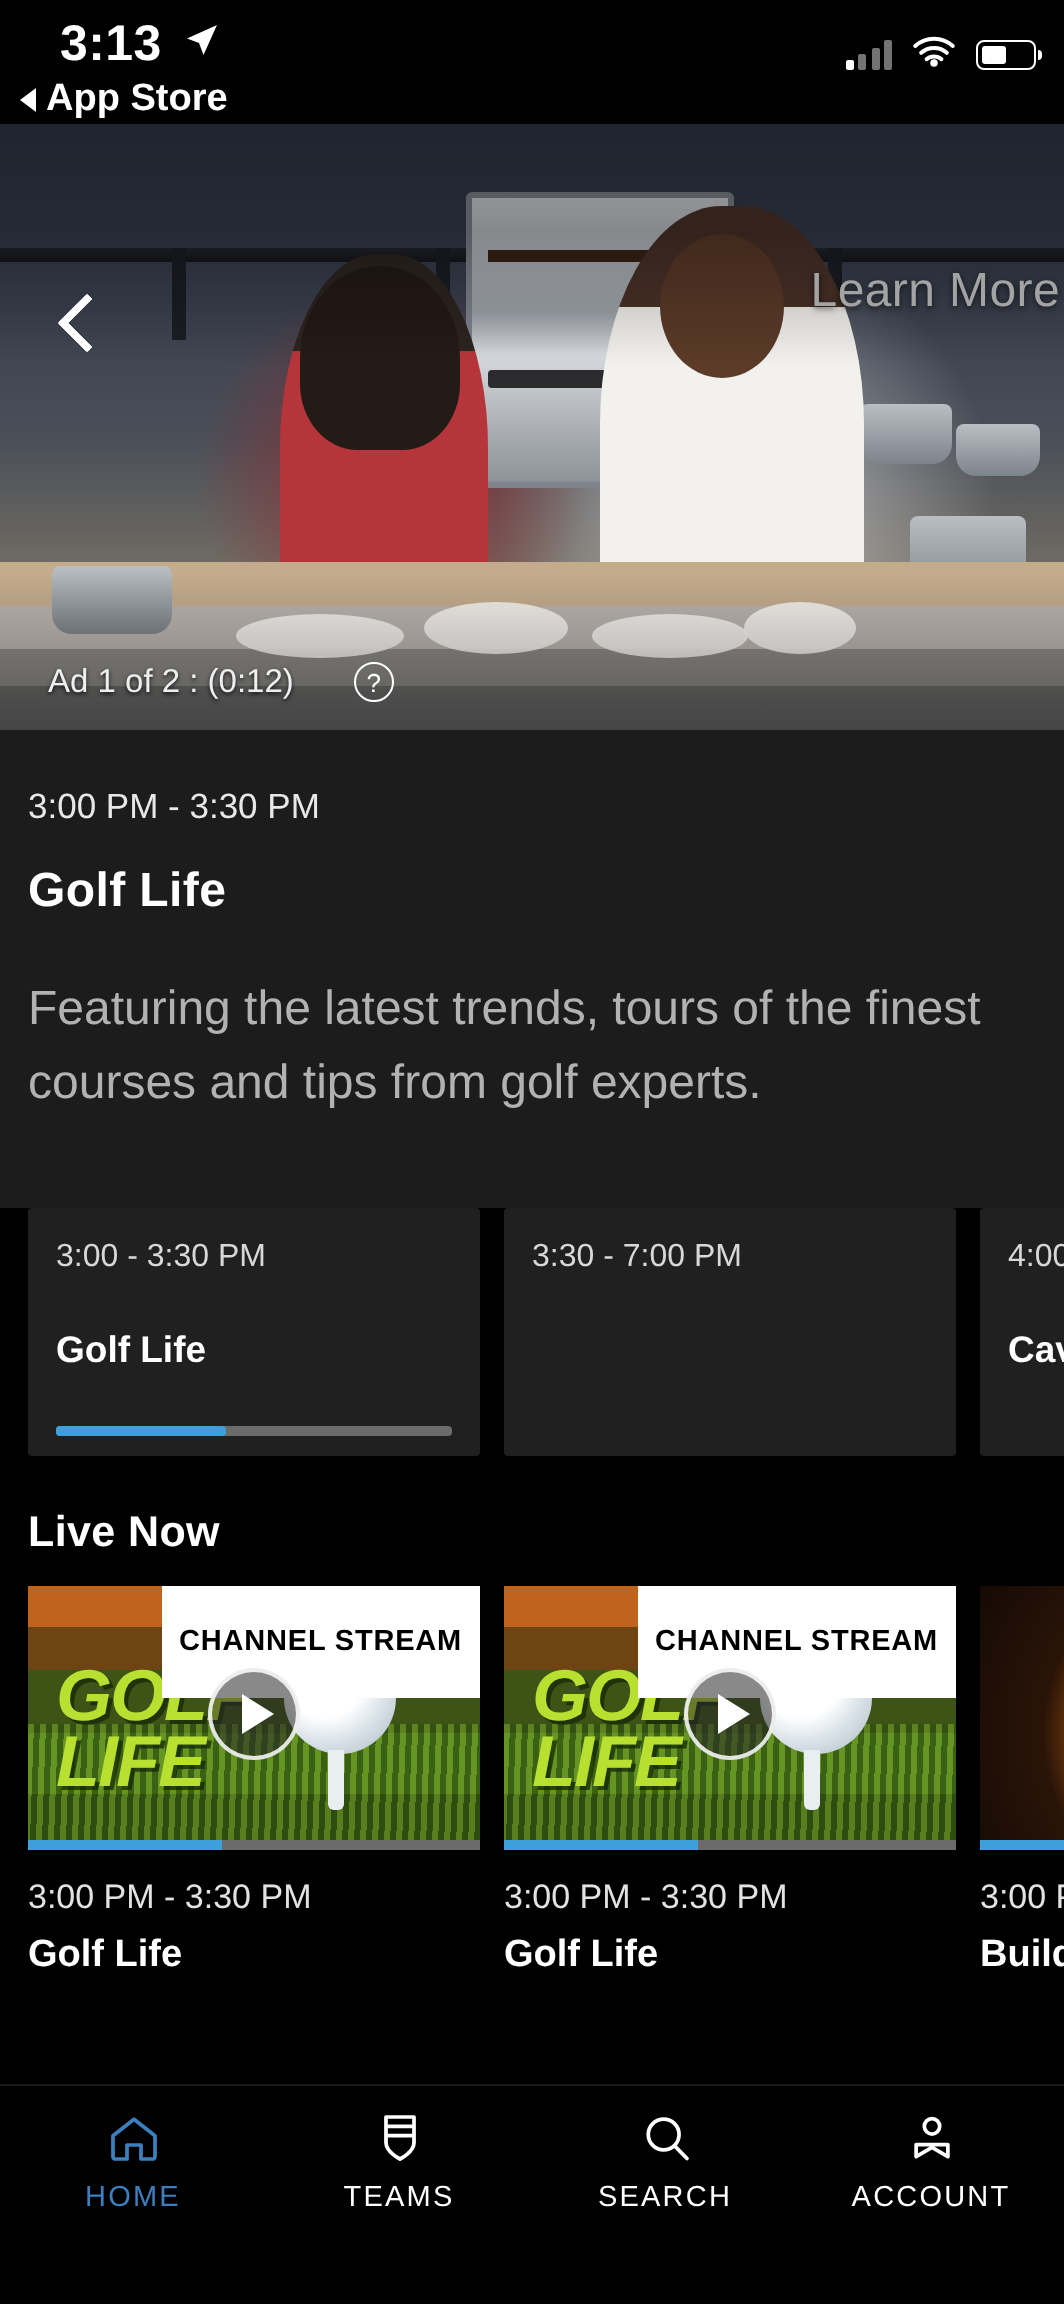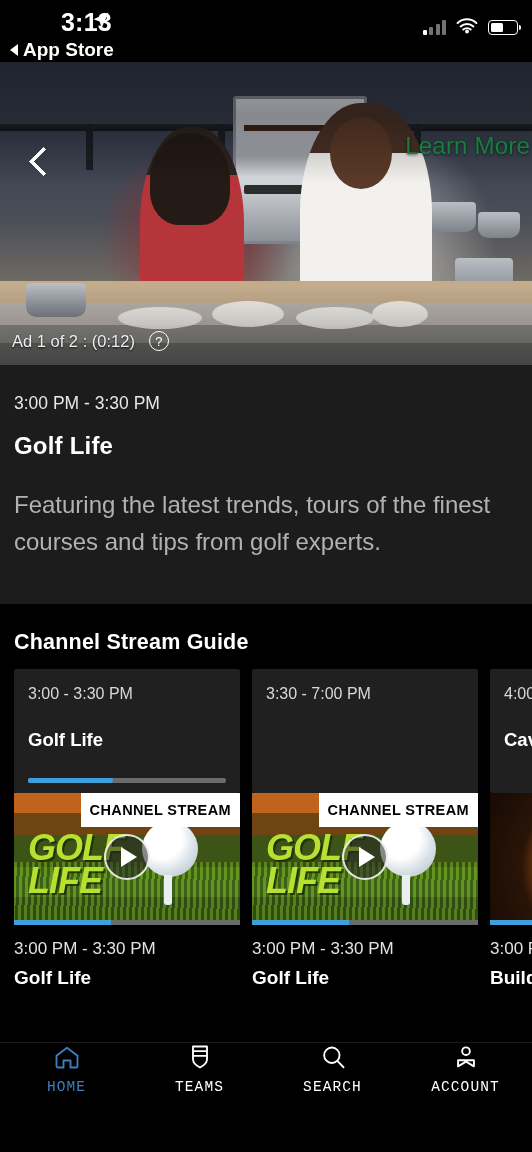--- a/index.html
+++ b/index.html
@@ -10,21 +10,21 @@
     overflow:hidden;
   }
   .phone { position:relative; width:532px; height:1152px; background:#000; }
 
   
   .statusbar {
     position:relative; height:62px; background:#000; color:#fff;
   }
   .sb-time {
     position:absolute; left:30px; top:8px;
-    font-size:25px; font-weight:700; letter-spacing:.2px;margin-left:31px;
+    font-size:25px; font-weight:700; letter-spacing:.2px;
   }
   .sb-loc { position:absolute; left:92px; top:11px; width:18px; height:18px; }
   .sb-back {
     position:absolute; left:10px; top:39px;
     font-size:19px; font-weight:600; color:#fff; display:flex; align-items:center; gap:5px;
   }
   .sb-back .tri {
     width:0;height:0;border-top:6px solid transparent;border-bottom:6px solid transparent;
     border-right:8px solid #fff;
   }
@@ -82,25 +82,25 @@
 
   .back-chevron {
     position:absolute; left:24px; top:84px; width:34px; height:34px; cursor:pointer;
   }
   .back-chevron::before{
     content:""; position:absolute; left:9px; top:5px; width:17px; height:17px;
     border-left:4px solid #fff; border-bottom:4px solid #fff; transform:rotate(45deg);
     border-radius:1px;
   }
   .learn-more {
-    position:absolute; right:2px; top:70px; color:#15803d;
+    position:absolute; right:2px; top:70px; color:#a3a3a3;
     font-size:24px; letter-spacing:.2px; text-shadow:0 1px 3px rgba(0,0,0,.65); cursor:pointer;
   }
   .ad-row {
-    position:absolute; left:12px; bottom:14px; display:flex; align-items:center; gap:14px;
+    position:absolute; left:24px; bottom:14px; display:flex; align-items:center; gap:30px;
   }
   .ad-text { color:#efefef; font-size:16.5px; text-shadow:0 1px 2px rgba(0,0,0,.8); }
   .ad-help {
     width:20px;height:20px;border:1.6px solid #fff;border-radius:50%;
     display:flex;align-items:center;justify-content:center;
     font-size:13px;color:#fff;line-height:1;cursor:pointer;
   }
 
   
   .prog { background:#1c1c1c; padding:28px 14px 44px; }
@@ -143,40 +143,40 @@
     background:radial-gradient(circle at 36% 32%, #ffffff 0 38%, #d9e2e8 62%, #aab6be 100%);
   }
   .th-tee { position:absolute; left:150px; top:82px; width:8px; height:30px; background:#e9eef1; border-radius:0 0 3px 3px; }
   .th-logo {
     position:absolute; left:14px; top:38px; color:#b8e030; font-size:36px; font-weight:900;
     line-height:.92; letter-spacing:-1px; font-style:italic;
     text-shadow:2px 2px 0 rgba(20,40,5,.75);
   }
   .badge {
     position:absolute; right:0; top:0; background:#fff; color:#000;
-    font-size:14.5px; font-weight:800; letter-spacing:.4px; padding:9px 9px;
+    font-size:14.5px; font-weight:800; letter-spacing:.4px; padding:20px 9px;
   }
   .play {
     position:absolute; left:50%; top:50%; transform:translate(-50%,-50%);
     width:46px; height:46px; border-radius:50%; background:rgba(40,40,40,.55);
     border:2px solid rgba(255,255,255,.85); display:flex; align-items:center; justify-content:center;
   }
   .play::after{
     content:""; width:0;height:0; margin-left:4px;
     border-top:10px solid transparent;border-bottom:10px solid transparent;border-left:16px solid #fff;
   }
   .lc-prog { width:226px; height:5px; background:#6b6b6b; }
   .lc-prog span { display:block; height:100%; background:#3e9fdc; }
   .lc-time { color:#e2e2e2; font-size:17px; padding:14px 0 8px; }
   .lc-title { color:#fff; font-size:19px; font-weight:700; white-space:nowrap; }
 
   
   .tabbar {
     position:absolute; left:0; bottom:0; width:532px; height:110px;
-    background:#000; border-top:1px solid #1a1a1a; display:flex; align-items:flex-start; font-family:Liberation Mono, monospace;
+    background:#000; border-top:1px solid #1a1a1a; display:flex; align-items:flex-start; padding-top:12px;
   }
   .tab { flex:1; display:flex; flex-direction:column; align-items:center; gap:8px; cursor:pointer; }
   .tab svg { display:block; }
   .tab-label { font-size:14.5px; letter-spacing:1.1px; color:#fff; font-weight:500; }
   .tab.active .tab-label { color:#3c7fbf; }
 </style>
 </head>
 <body>
 
 <div class="phone">
@@ -238,21 +238,20 @@
     </div>
   </div>
 
   <div class="prog">
     <div class="prog-time">3:00 PM - 3:30 PM</div>
     <div class="prog-title">Golf Life</div>
     <div class="prog-desc">Featuring the latest trends, tours of the finest courses and tips from golf experts.</div>
   </div>
 
   <div class="section">
-    <div class="sec-title">Channel Stream Guide</div>
     <div class="hscroll">
 
       <div class="guide-card">
         <div class="gc-time">3:00 - 3:30 PM</div>
         <div class="gc-title">Golf Life</div>
         <div class="gc-prog">
           <span style="width:43%"></span>
         </div>
       </div>
 
@@ -262,20 +261,21 @@
 
       <div class="guide-card">
         <div class="gc-time">4:00</div>
         <div class="gc-title">Cav</div>
       </div>
 
     </div>
   </div>
 
   <div class="section">
+    <div class="sec-title">Live Now</div>
     <div class="hscroll">
 
       <div class="live-card">
         <div class="thumb">
           <div class="th-golf"></div>
           <div class="th-ball"></div>
           <div class="th-tee"></div>
           <div class="th-logo">
             <div>GOLF</div>
             <div>LIFE</div>

